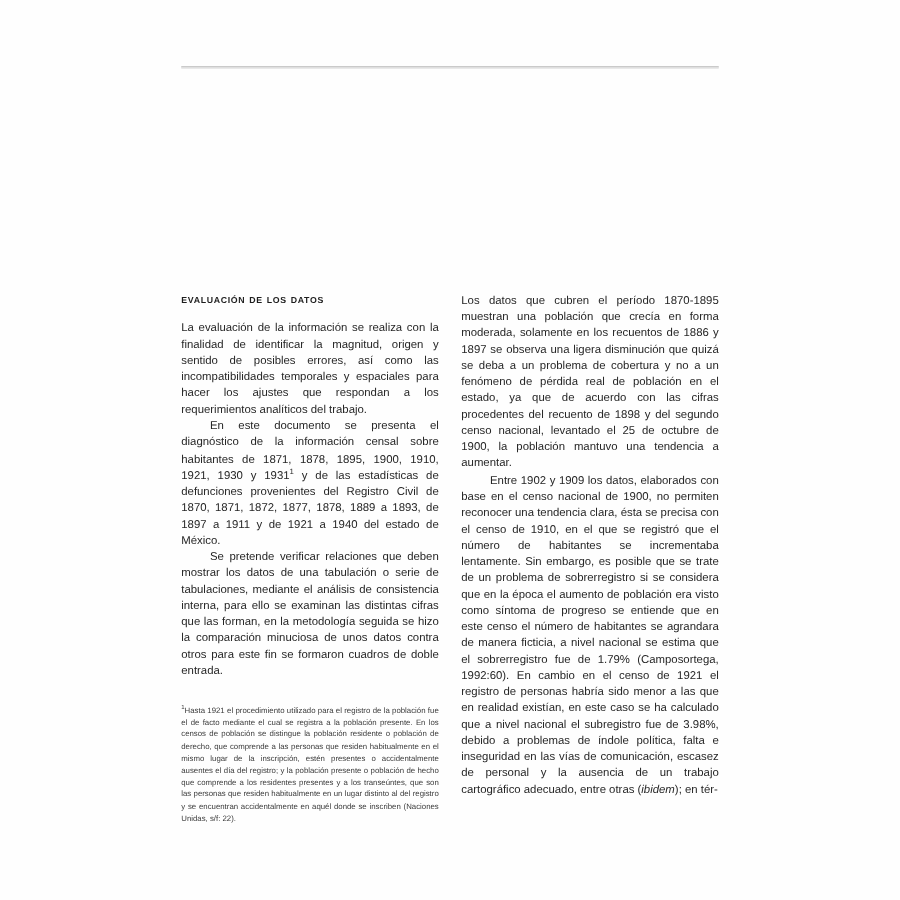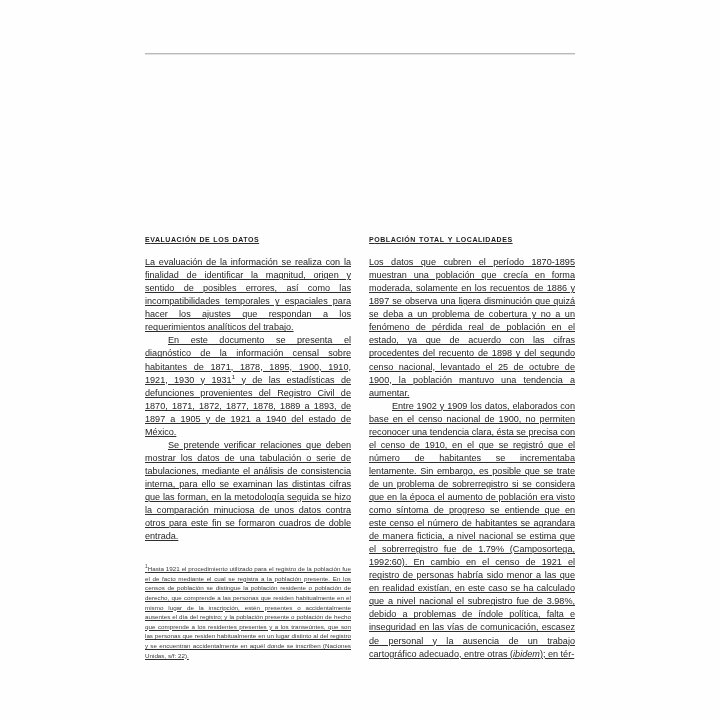--- a/index.html
+++ b/index.html
@@ -46,21 +46,20 @@
     top: 234px;
     width: 430px;
     display: flex;
     gap: 18px;
     align-items: flex-start;
   }
 
   .col {
     width: 206px;
     flex: 0 0 206px;
-    text-decoration: underline;
   }
 
   h2.section-title {
     margin: 0 0 11px 0;
     font-size: 9.3px;
     font-weight: bold;
     letter-spacing: 0.55px;
     font-variant: small-caps;
     text-transform: lowercase;
     color: #1d1d1d;
@@ -124,33 +123,32 @@
   <div class="header-rule"></div>
 
   <div class="columns">
 
     <div class="col">
 
       <h2 class="section-title">Evaluación de los datos</h2>
 
       <p class="body">La evaluación de la información se realiza con la finalidad de identificar la magnitud, origen y sentido de posibles errores, así como las incompatibilidades temporales y espaciales para hacer los ajustes que respondan a los requerimientos analíticos del trabajo.</p>
 
-      <p class="body"><span>En este documento se presenta el diagnóstico de la información censal sobre habitantes de 1871, 1878, 1895, 1900, 1910, 1921, 1930 y 1931</span><sup class="fnref">1</sup><span> y de las estadísticas de defunciones provenientes del Registro Civil de 1870, 1871, 1872, 1877, 1878, 1889 a 1893, de 1897 a 1905 y de 1921 a 1940 del estado de México.</span></p>
+      <p class="body"><span>En este documento se presenta el diagnóstico de la información censal sobre habitantes de 1871, 1878, 1895, 1900, 1910, 1921, 1930 y 1931</span><sup class="fnref">1</sup><span> y de las estadísticas de defunciones provenientes del Registro Civil de 1870, 1871, 1872, 1877, 1878, 1889 a 1893, de 1897 a 1911 y de 1921 a 1940 del estado de México.</span></p>
 
       <p class="body">Se pretende verificar relaciones que deben mostrar los datos de una tabulación o serie de tabulaciones, mediante el análisis de consistencia interna, para ello se examinan las distintas cifras que las forman, en la metodología seguida se hizo la comparación minuciosa de unos datos contra otros para este fin se formaron cuadros de doble entrada.</p>
 
       <div class="footnote">
         <p class="footnote-text"><sup>1</sup><span>Hasta 1921 el procedimiento utilizado para el registro de la población fue el de facto mediante el cual se registra a la población presente. En los censos de población se distingue la población residente o población de derecho, que comprende a las personas que residen habitualmente en el mismo lugar de la inscripción, estén presentes o accidentalmente ausentes el día del registro; y la población presente o población de hecho que comprende a los residentes presentes y a los transeúntes, que son las personas que residen habitualmente en un lugar distinto al del registro y se encuentran accidentalmente en aquél donde se inscriben (Naciones Unidas, s/f: 22).</span></p>
       </div>
 
     </div>
 
     <div class="col">
 
-      <h2 class="section-title">Población total y localidades</h2>
 
       <p class="body">Los datos que cubren el período 1870-1895 muestran una población que crecía en forma moderada, solamente en los recuentos de 1886 y 1897 se observa una ligera disminución que quizá se deba a un problema de cobertura y no a un fenómeno de pérdida real de población en el estado, ya que de acuerdo con las cifras procedentes del recuento de 1898 y del segundo censo nacional, levantado el 25 de octubre de 1900, la población mantuvo una tendencia a aumentar.</p>
 
       <p class="body"><span>Entre 1902 y 1909 los datos, elaborados con base en el censo nacional de 1900, no permiten reconocer una tendencia clara, ésta se precisa con el censo de 1910, en el que se registró que el número de habitantes se incrementaba lentamente. Sin embargo, es posible que se trate de un problema de sobrerregistro si se considera que en la época el aumento de población era visto como síntoma de progreso se entiende que en este censo el número de habitantes se agrandara de manera ficticia, a nivel nacional se estima que el sobrerregistro fue de 1.79% (Camposortega, 1992:60). En cambio en el censo de 1921 el registro de personas habría sido menor a las que en realidad existían, en este caso se ha calculado que a nivel nacional el subregistro fue de 3.98%, debido a problemas de índole política, falta e inseguridad en las vías de comunicación, escasez de personal y la ausencia de un trabajo cartográfico adecuado, entre otras </span>(<em>ibidem</em><span>); en tér-</span></p>
 
     </div>
 
   </div>
 
 </div>

